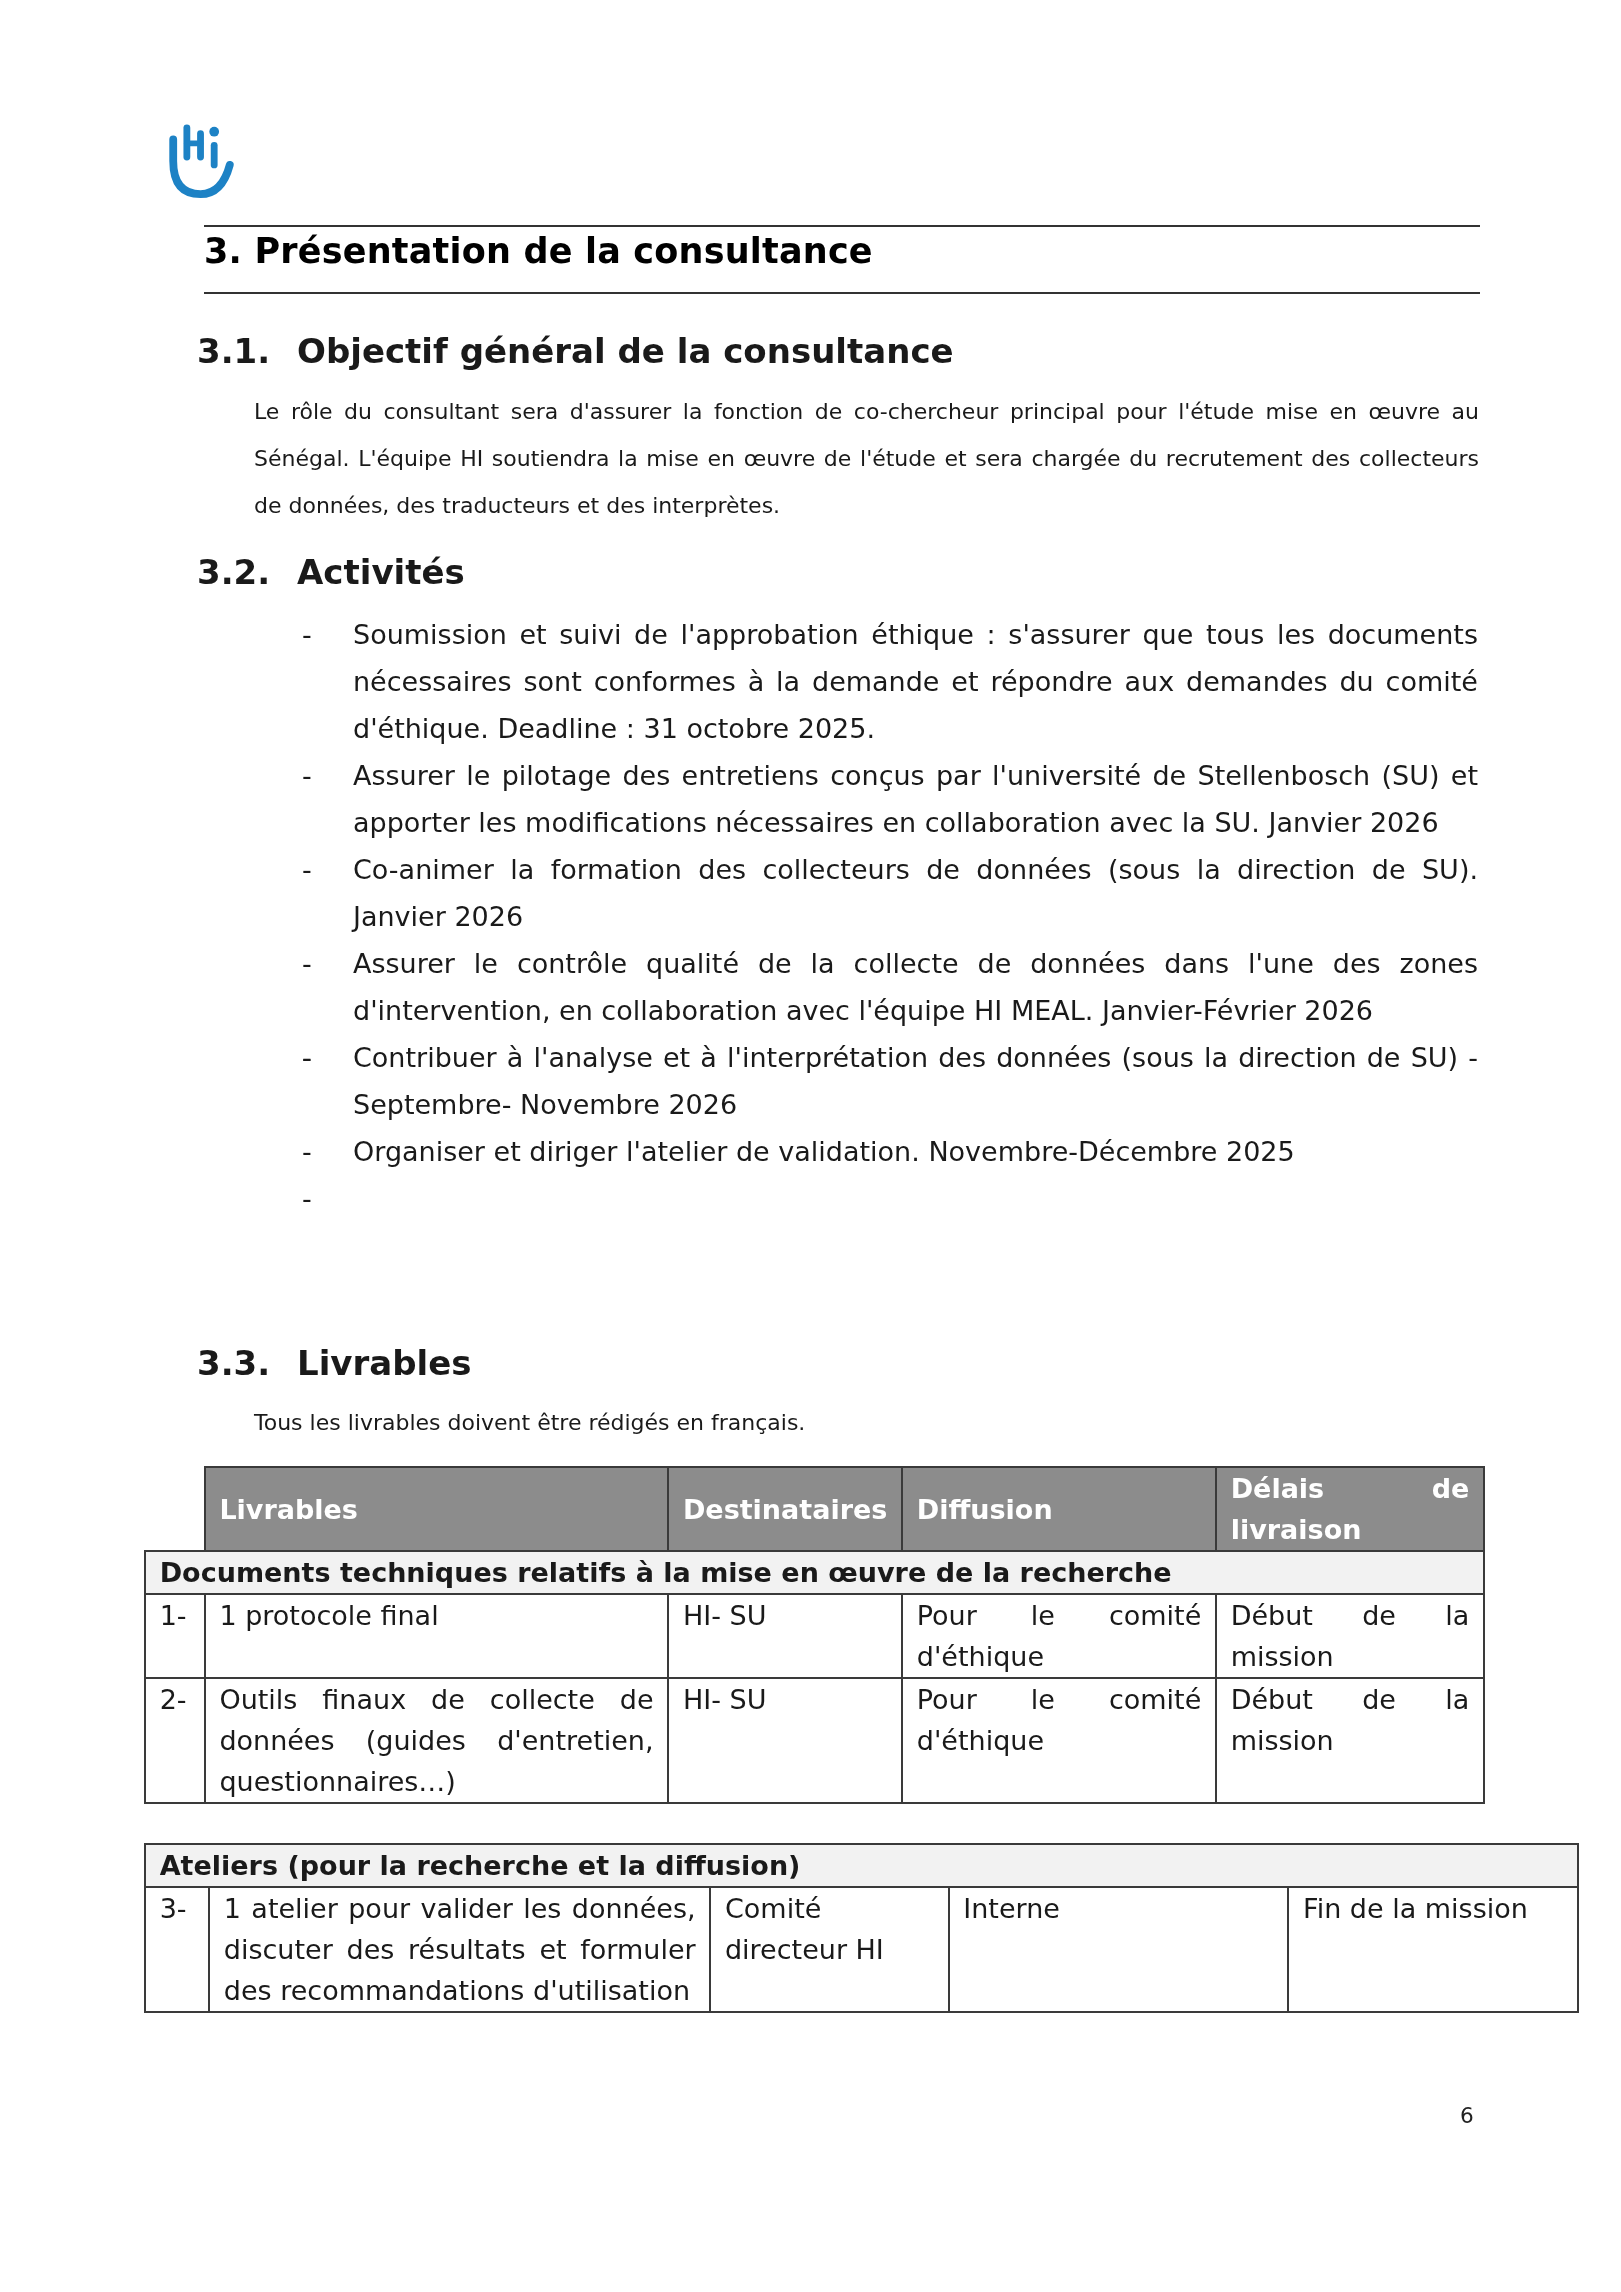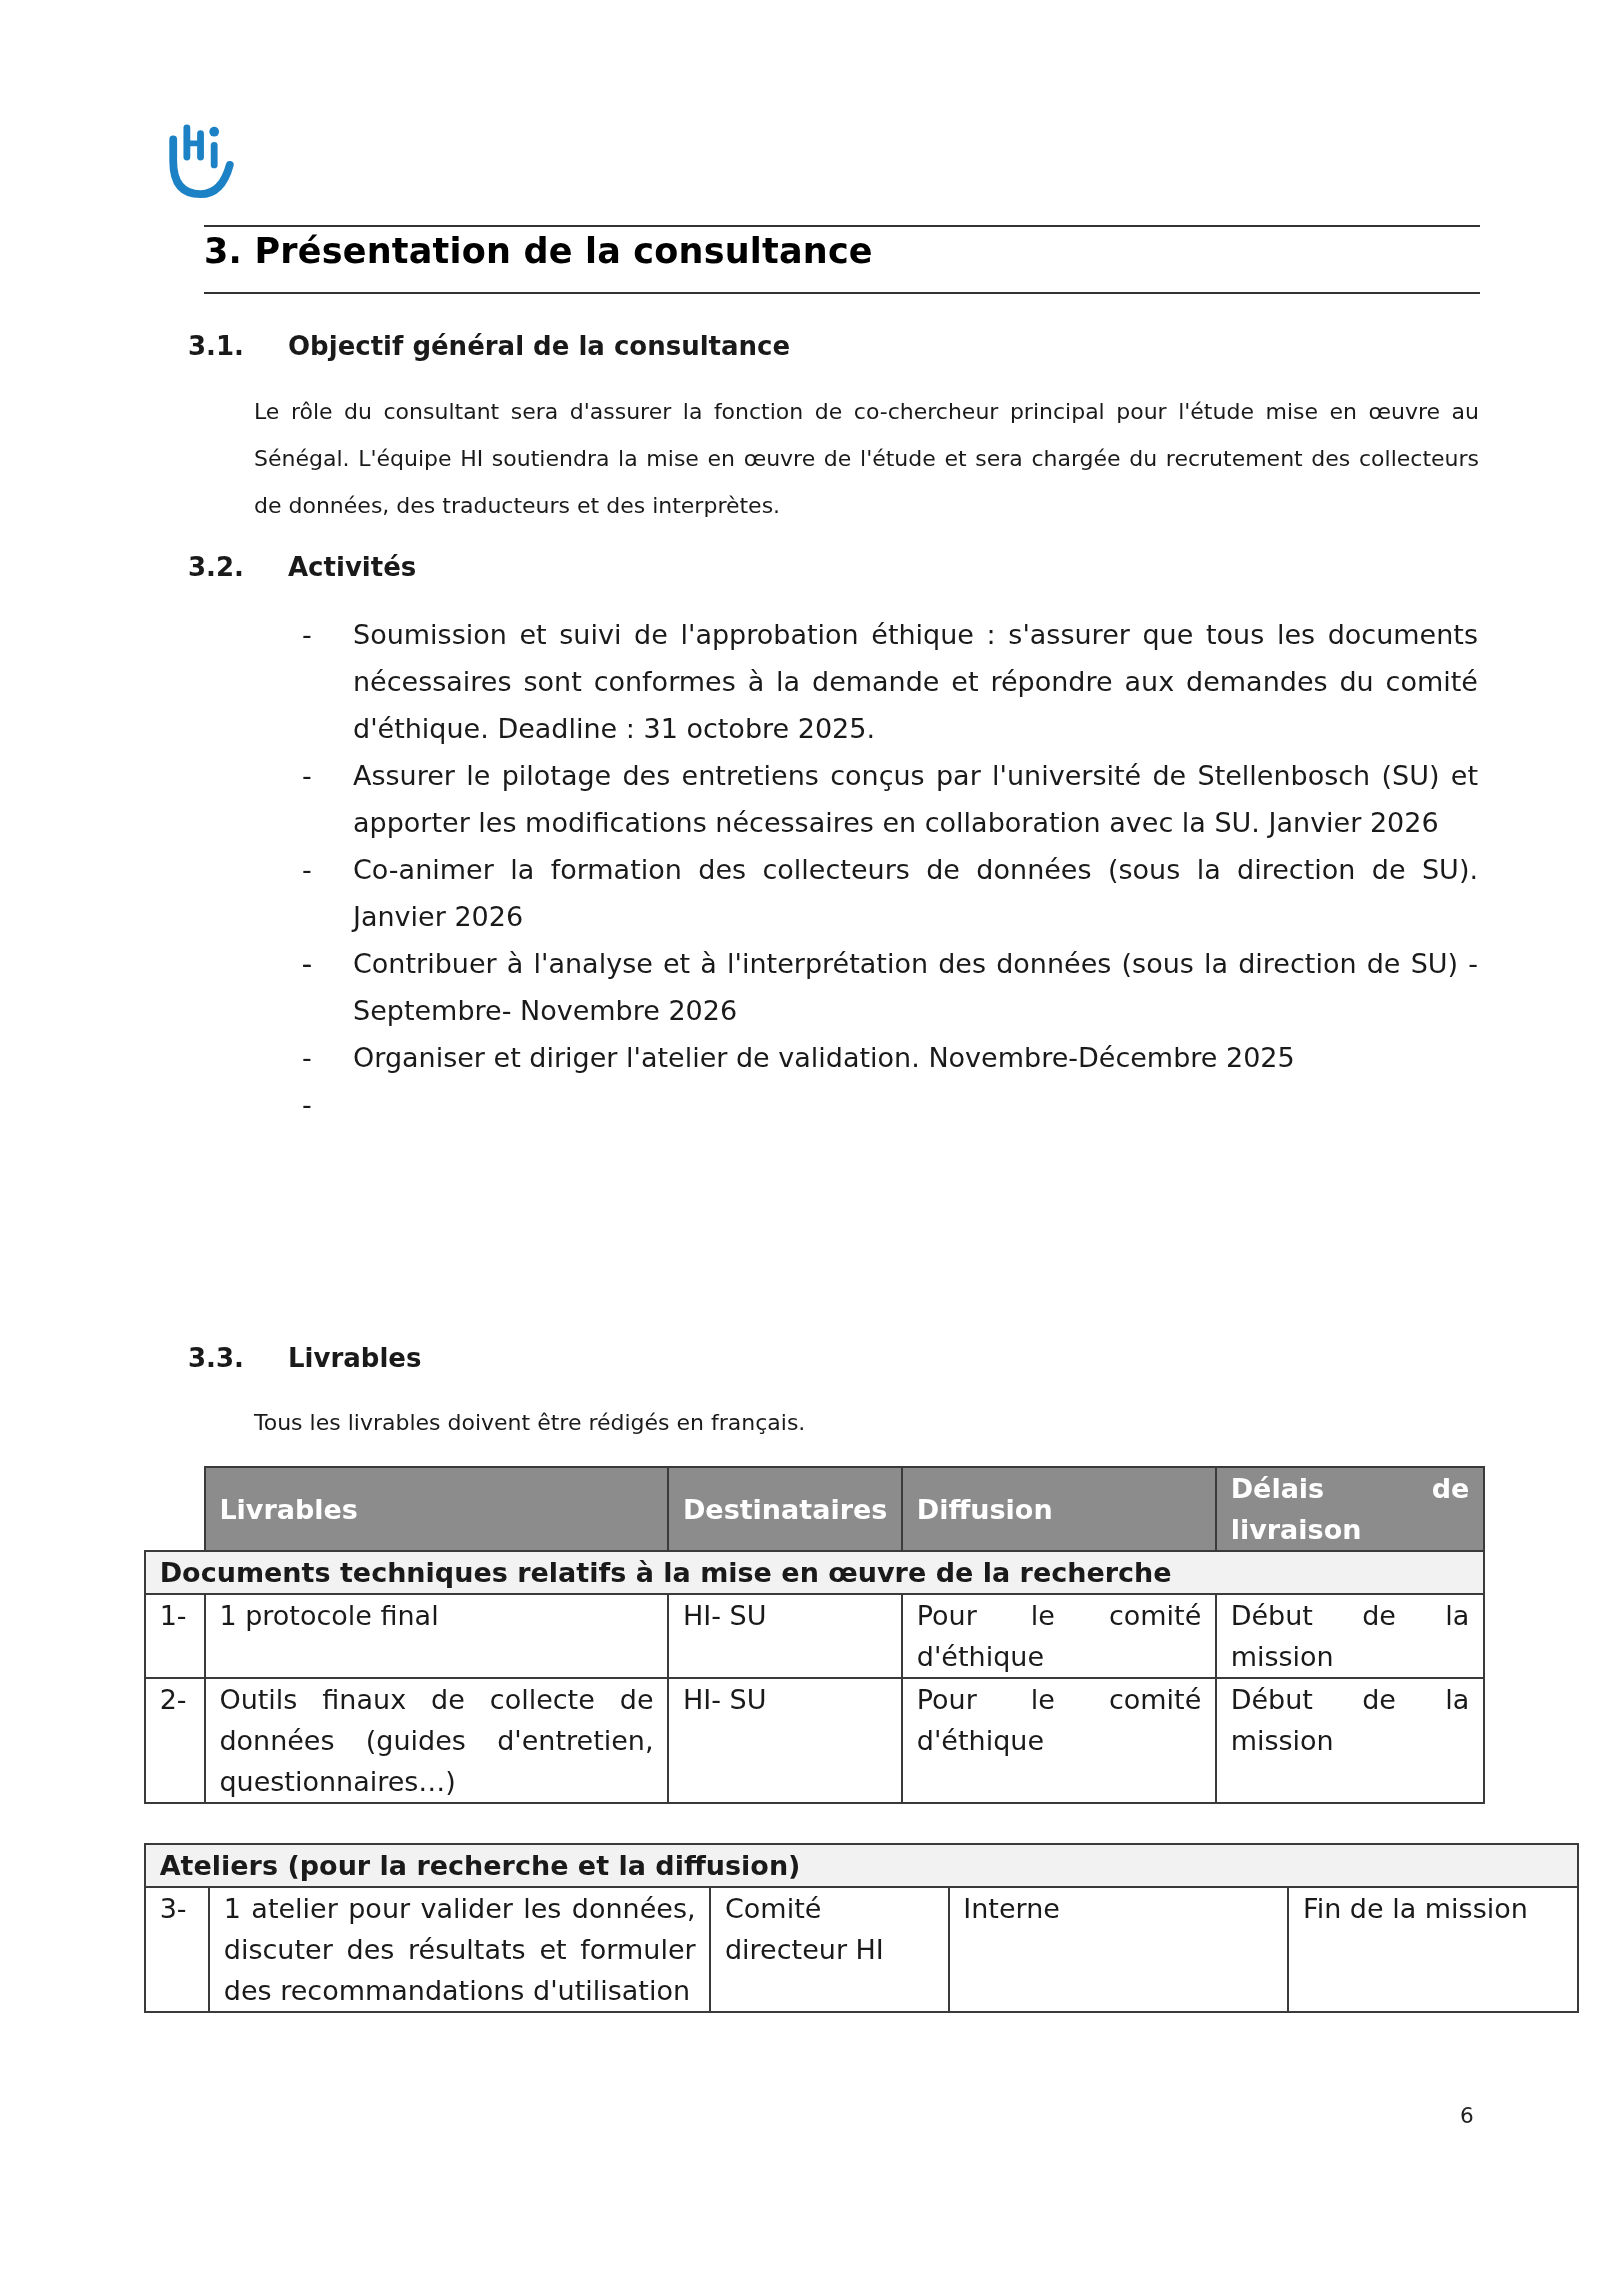--- a/index.html
+++ b/index.html
@@ -2,21 +2,21 @@
 <html><head>
 <meta charset="utf-8">
 <style>
   html, body { margin:0; padding:0; background:#ffffff; }
   body { width:1621px; height:2293px; position:relative; overflow:hidden;
          font-family:"DejaVu Sans", sans-serif; color:#1a1a1a; }
   .abs { position:absolute; }
   #logo { left:165px; top:120px; width:73px; height:80px; }
   .rule { position:absolute; left:204px; width:1276px; height:2px; background:#333; }
   #h1 { left:204px; top:231px; font-size:35px; font-weight:bold; color:#000000; letter-spacing:0.2px; white-space:nowrap; }
-  .h2 { position:absolute; left:188px; font-size:26px; font-weight:bold; white-space:nowrap; }
+  .h2 { position:absolute; left:197px; font-size:34px; font-weight:bold; white-space:nowrap; }
   .h2 .num { display:inline-block; width:100px; }
   .para { position:absolute; left:254px; width:1225px; font-size:22px; line-height:47px; text-align:justify; }
   ul.acts { position:absolute; left:302px; top:611px; width:1176px; margin:0; padding:0; list-style:none; }
   ul.acts li { position:relative; font-size:27px; line-height:47px; text-align:justify; padding-left:51px; }
   ul.acts li .dash { position:absolute; left:0; top:0; }
   table { position:absolute; border-collapse:collapse; font-size:27px; line-height:41px; }
   td { border:2px solid #3a3a3a; vertical-align:top; padding:0 13.7px; text-align:justify; }
   #t1 { left:144px; top:1466px; width:1341px; }
   #t2 { left:144px; top:1843px; width:1435px; }
   .hdr td { background:#8c8c8c; color:#ffffff; font-weight:bold; vertical-align:middle; height:78px; }
@@ -50,21 +50,21 @@
 </div>
 <div class="para" style="top:388px;">Le rôle du consultant sera d'assurer la fonction de co-chercheur principal pour l'étude mise en œuvre au Sénégal. L'équipe HI soutiendra la mise en œuvre de l'étude et sera chargée du recrutement des collecteurs de données, des traducteurs et des interprètes.</div>
 
 <div class="h2" style="top:552px;">
   <span class="num">3.2.</span><span>Activités</span>
 </div>
 <ul class="acts">
   <li><span class="dash">-</span><span>Soumission et suivi de l'approbation éthique : s'assurer que tous les documents nécessaires sont conformes à la demande et répondre aux demandes du comité d'éthique. Deadline : 31 octobre 2025.</span></li>
   <li><span class="dash">-</span><span>Assurer le pilotage des entretiens conçus par l'université de Stellenbosch (SU) et apporter les modifications nécessaires en collaboration avec la SU. Janvier 2026</span></li>
   <li><span class="dash">-</span><span>Co-animer la formation des collecteurs de données (sous la direction de SU). Janvier 2026</span></li>
-  <li><span class="dash">-</span></li>
+  <li><span class="dash">-</span><span>Assurer le contrôle qualité de la collecte de données dans l'une des zones d'intervention, en collaboration avec l'équipe HI MEAL. Janvier-Février 2026</span></li>
   <li><span class="dash">-</span></li>
   <li><span class="dash">-</span><span>Contribuer à l'analyse et à l'interprétation des données (sous la direction de SU) - Septembre- Novembre 2026</span></li>
   <li><span class="dash">-</span><span>Organiser et diriger l'atelier de validation. Novembre-Décembre 2025</span></li>
   <li><span class="dash">-</span></li>
 </ul>
 
 <div class="h2" style="top:1343px;">
   <span class="num">3.3.</span><span>Livrables</span>
 </div>
 <div class="para" style="top:1399px;">Tous les livrables doivent être rédigés en français.</div>

